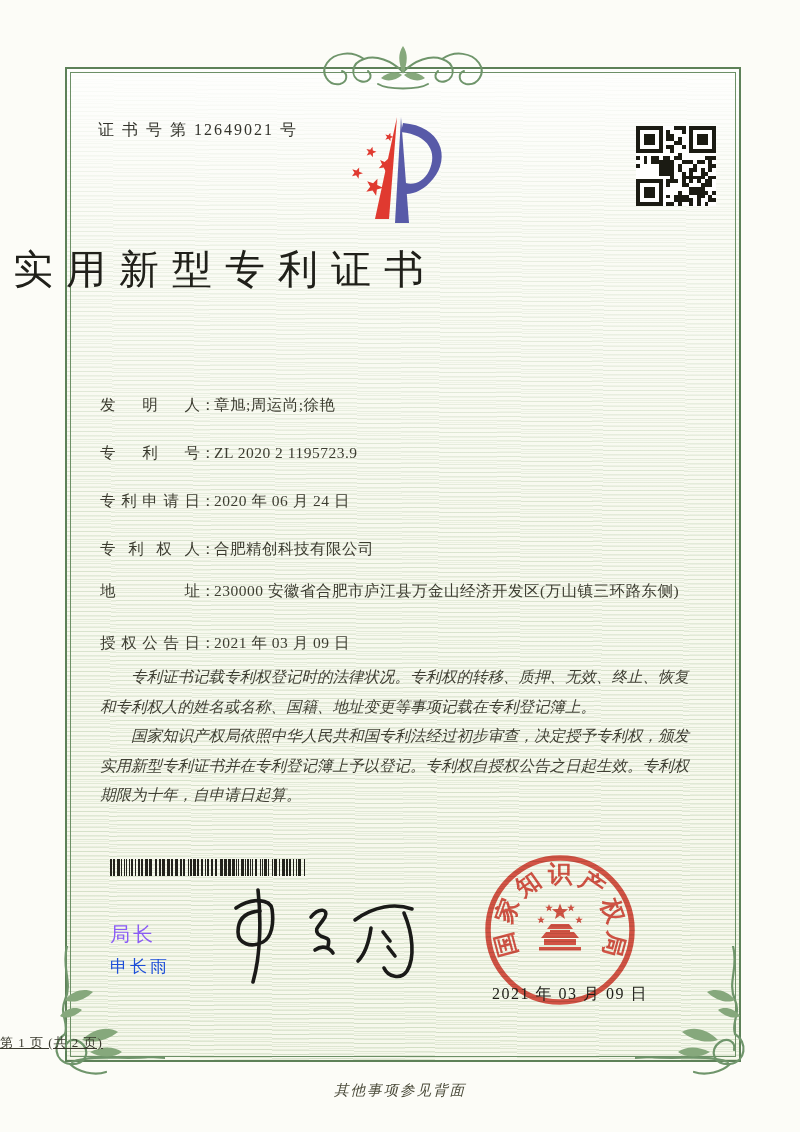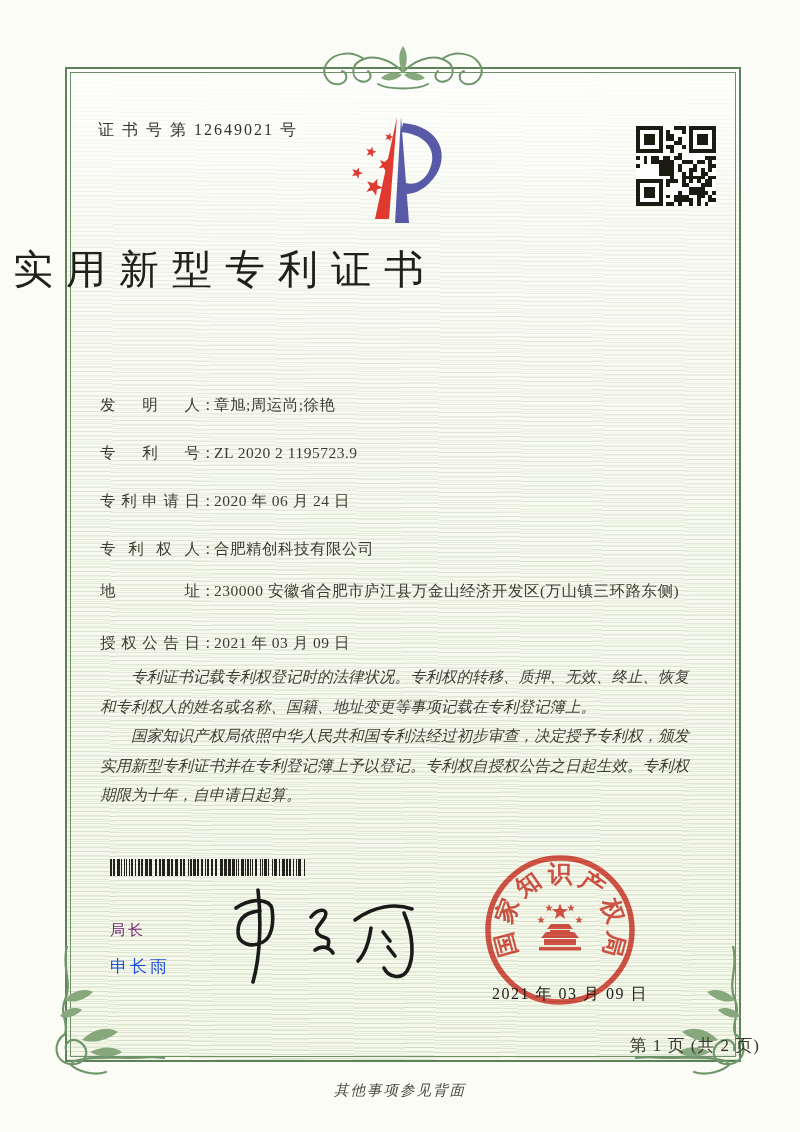--- a/index.html
+++ b/index.html
@@ -51,30 +51,30 @@
   
   .paras {
     position:absolute; left:100px; top:662px; width:602px;
     font-size:15.5px; line-height:29.5px; color:#3f3f33; font-style:italic;
   }
   .paras p { text-indent:2em; }
   
   .barcode { position:absolute; left:110px; top:859px; }
   .director-title { position:absolute; left:110px; top:921px;
     font-family:Liberation Serif, serif;
-    font-size:15px; letter-spacing:3px; color:#701a75; }
+    font-size:20px; letter-spacing:3px; color:#8b5cf6; }
   .director-name { position:absolute; left:110px; top:955px;
     font-family:"Liberation Sans","DejaVu Sans",sans-serif;
     font-size:17px; letter-spacing:3px; color:#1d4ed8; }
   .signature { position:absolute; left:218px; top:884px; }
   .seal { position:absolute; left:470px; top:840px; mix-blend-mode:multiply; opacity:.92; }
   .seal-date { position:absolute; left:492px; top:984px; font-size:16px;
     letter-spacing:1.5px; color:#1d1d17; }
-  .page-no { position:absolute; left:0; top:1034px; width:760px; text-align:right;
-    font-size:17px; color:#3a3a2e; letter-spacing:1px; }
+  .page-no { position:absolute; left:0; top:1034px; width:760px; text-align:left;
+    font-size:13px; color:#3a3a2e; letter-spacing:1px;text-decoration:underline; }
   .back-note { position:absolute; left:0; top:1081px; width:800px; text-align:center;
     font-size:14.5px; font-style:italic; color:#4b4b3a; letter-spacing:2px; }
 </style>
 </head>
 <body>
 
 <div id="page">
 
   <div class="frame"></div>
 

